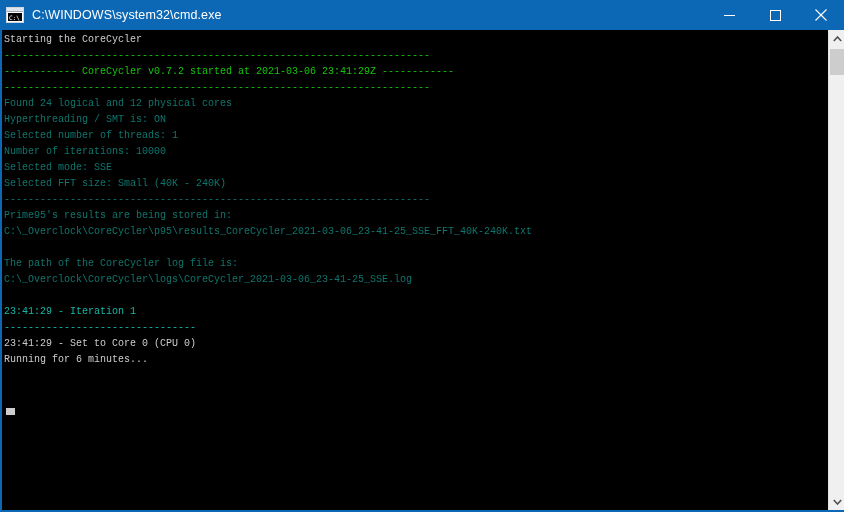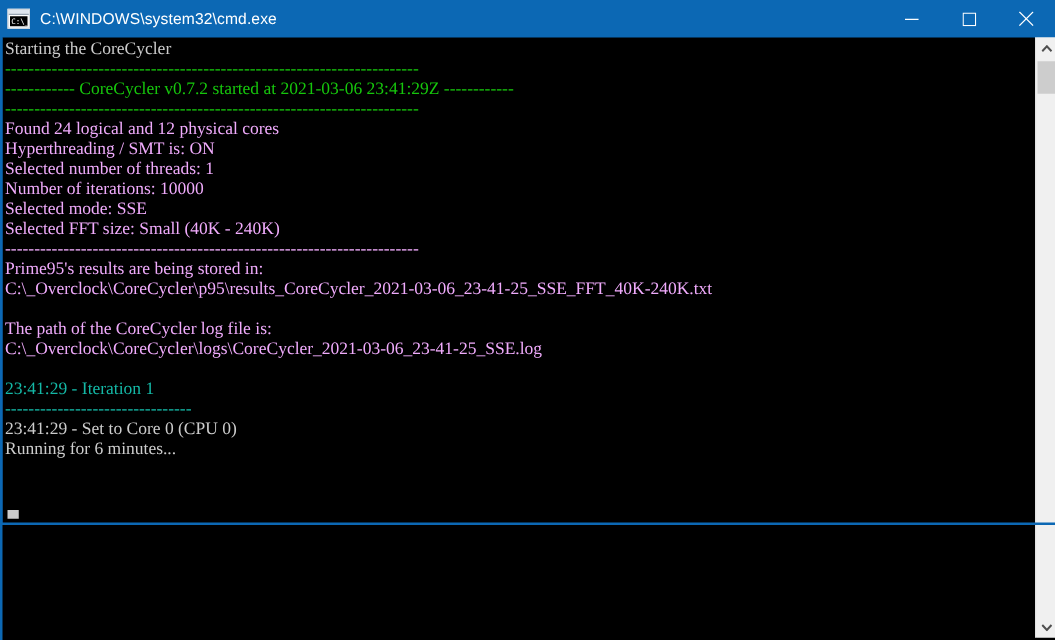--- a/index.html
+++ b/index.html
@@ -11,23 +11,24 @@
     width: 844px;
     height: 512px;
     overflow: hidden;
     font-family: "DejaVu Sans Mono", monospace;
   }
 
   #window {
     position: absolute;
     left: 0; top: 0;
     width: 844px;
-    height: 420px;
+    height: 512px;
     background: #0b6ab8;
     box-sizing: border-box;
+    border-radius: 23px;
   }
 
   
   #titlebar {
     position: absolute;
     left: 0; top: 0;
     width: 844px;
     height: 30px;
     background: #0c68b4;
     display: flex;
@@ -95,30 +96,30 @@
     width: 826px;
     height: 480px;
     background: #000000;
     overflow: hidden;
   }
   #screen-text {
     position: absolute;
     left: 2px;
     top: 2px;
     margin: 0;
-    font-family: Liberation Serif, serif;
-    font-size: 14px;
+    font-family: Liberation Mono, monospace;
+    font-size: 10px;
     line-height: 16px;
     white-space: pre;
     color: #cccccc;
   }
   .ln { display: block; height: 16px; }
   .c-white  { color: #cccccc; }
   .c-green  { color: #16c60c; }
-  .c-bcyan  { color: #f0abfc; }
+  .c-bcyan  { color: #0f766e; }
   .c-yellow { color: #14b8a6; }
 
   #cursor {
     position: absolute;
     left: 4px;
     top: 378px;
     width: 9px;
     height: 7px;
     background: #cccccc;
   }

